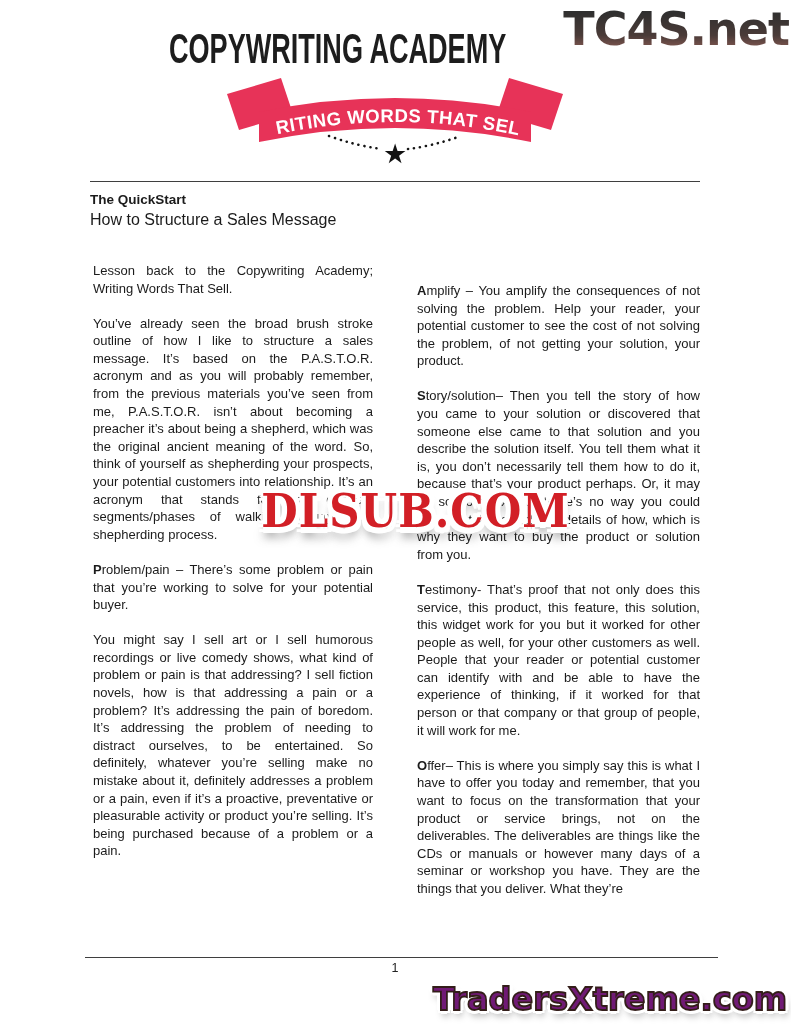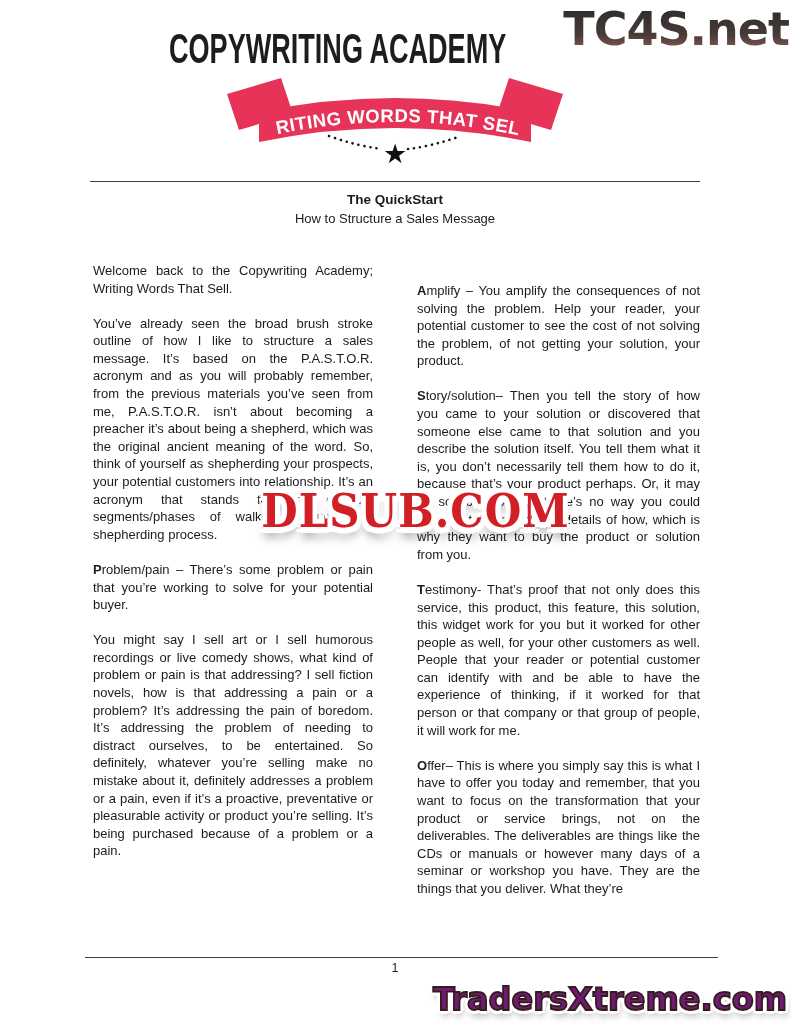--- a/index.html
+++ b/index.html
@@ -20,23 +20,23 @@
     display:inline-block;font-weight:bold;font-size:33px;color:#1d1d1d;
     transform:scale(0.82,1.3);letter-spacing:0px;white-space:nowrap;
   }
   .ribbon-svg{position:absolute;top:74px;left:225px;width:340px;height:96px;}
   .ribbon-text{font-family:"Liberation Sans",sans-serif;font-weight:bold;font-size:18.5px;fill:#ffffff;letter-spacing:0.5px;}
   
   .rule{position:absolute;border-top:1.5px solid #3f3f3f;height:0;}
   .header-rule{top:181px;left:90px;width:610px;}
   .footer-rule{top:957px;left:85px;width:633px;border-top-width:1.3px;}
   
-  .doc-title{position:absolute;top:192px;left:90px;width:610px;text-align:center;}
+  .doc-title{position:absolute;top:192px;left:90px;width:610px;text-align:left;}
   .doc-title .t1{font-size:13.5px;font-weight:bold;margin-bottom:4px;}
-  .doc-title .t2{font-size:13px;}
+  .doc-title .t2{font-size:16px;}
   
   .columns{position:absolute;top:262px;left:93px;width:607px;display:flex;}
   .col-left{width:280px;margin-right:44px;}
   .col-right{width:283px;padding-top:20px;}
   .columns p{margin:0 0 17.5px 0;font-size:13px;line-height:17.6px;text-align:justify;}
   .columns p.hdg{font-weight:bold;text-align:left;}
   .columns p b{font-weight:bold;}
   
   .dlsub{
     position:absolute;top:487px;left:20px;width:791px;text-align:center;
@@ -90,21 +90,21 @@
 
 <div class="rule header-rule"></div>
 
 <div class="doc-title">
   <div class="t1">The QuickStart</div>
   <div class="t2">How to Structure a Sales Message</div>
 </div>
 
 <div class="columns">
   <div class="col-left">
-    <p>Welcome back to the Copywriting Academy; Writing Words That Sell.</p>
+    <p>Lesson back to the Copywriting Academy; Writing Words That Sell.</p>
     <p>You’ve already seen the broad brush stroke outline of how I like to structure a sales message. It’s based on the P.A.S.T.O.R. acronym and as you will probably remember, from the previous materials you’ve seen from me, P.A.S.T.O.R. isn’t about becoming a preacher it’s about being a shepherd, which was the original ancient meaning of the word. So, think of yourself as shepherding your prospects, your potential customers into relationship. It’s an acronym that stands for the different segments/phases of walking through this shepherding process.</p>
     <p><b>P</b><span>roblem/pain – There’s some problem or pain that you’re working to solve for your potential buyer.</span></p>
     <p>You might say I sell art or I sell humorous recordings or live comedy shows, what kind of problem or pain is that addressing? I sell fiction novels, how is that addressing a pain or a problem? It’s addressing the pain of boredom. It’s addressing the problem of needing to distract ourselves, to be entertained. So definitely, whatever you’re selling make no mistake about it, definitely addresses a problem or a pain, even if it’s a proactive, preventative or pleasurable activity or product you’re selling. It’s being purchased because of a problem or a pain.</p>
   </div>
   <div class="col-right">
     <p><b>A</b><span>mplify – You amplify the consequences of not solving the problem. Help your reader, your potential customer to see the cost of not solving the problem, of not getting your solution, your product.</span></p>
     <p><b>S</b><span>tory/solution– Then you tell the story of how you came to your solution or discovered that someone else came to that solution and you describe the solution itself. You tell them what it is, you don’t necessarily tell them how to do it, because that’s your product perhaps. Or, it may be so complex that there’s no way you could possibly tell them all the details of how, which is why they want to buy the product or solution from you.</span></p>
     <p><b>T</b><span>estimony- That’s proof that not only does this service, this product, this feature, this solution, this widget work for you but it worked for other people as well, for your other customers as well. People that your reader or potential customer can identify with and be able to have the experience of thinking, if it worked for that person or that company or that group of people, it will work for me.</span></p>
     <p><b>O</b><span>ffer– This is where you simply say this is what I have to offer you today and remember, that you want to focus on the transformation that your product or service brings, not on the deliverables. The deliverables are things like the CDs or manuals or however many days of a seminar or workshop you have. They are the things that you deliver. What they’re</span></p>
   </div>

